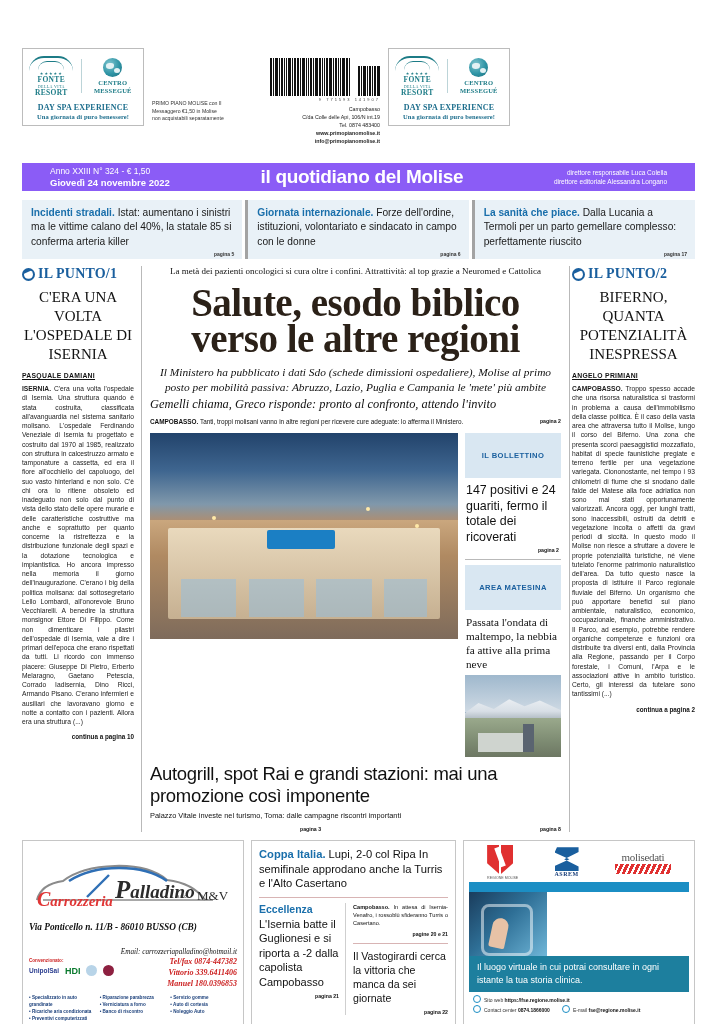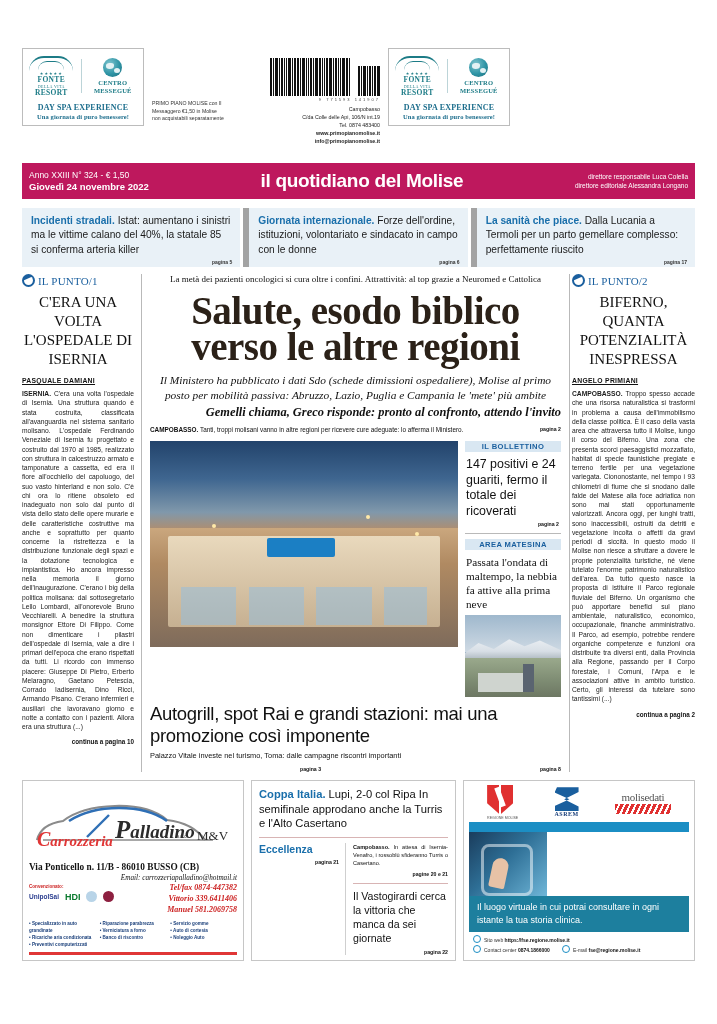--- a/index.html
+++ b/index.html
@@ -31,64 +31,64 @@
   .logo-svg{display:block;}
 
   .mh-right{width:150px;text-align:right;padding-top:6px;box-sizing:border-box;}
   .barcode{height:42px;display:flex;align-items:flex-end;justify-content:flex-end;gap:1px;margin-bottom:1px;}
   .barcode i{display:block;background:#111;height:38px;}
   .bc-num{font-size:4px;color:#444;letter-spacing:2px;margin-bottom:3px;}
   .addr{font-size:5.3px;line-height:8px;color:#222;}
   .addr .b{font-weight:bold;}
 
   
-  .blue-bar{margin:3px 22px 0 22px;background:#be185d;color:#fff;height:36px;display:flex;align-items:center;justify-content:space-between;padding:0 7px;box-sizing:border-box;}
+  .blue-bar{margin:3px 22px 0 22px;background:#8b5cf6;color:#fff;height:28px;display:flex;align-items:center;justify-content:space-between;padding:0 28px;box-sizing:border-box;}
   .bb-left{font-size:8.5px;line-height:12px;}
   .bb-left .d2{font-weight:bold;font-size:9.5px;}
   .bb-mid{font-size:19px;font-weight:bold;letter-spacing:-.3px;}
   .bb-right{font-size:6.5px;line-height:9.5px;text-align:right;}
 
   
   .teasers{margin:8px 22px 0 22px;display:flex;gap:3px;border-top:1px solid #fff;}
   .teaser{flex:1;background:#e9f1f7;padding:6px 9px 10px 9px;box-sizing:border-box;position:relative;min-height:56px;}
-  .teaser + .teaser{border-left:6px solid #a3a3a3;}
+  .teaser + .teaser{border-left:3px solid #a3a3a3;}
   .teaser .tx{font-size:10.2px;line-height:14.4px;color:#1a1a1a;}
   .teaser .tx b{color:#1a6fab;font-weight:bold;}
   .pg{position:absolute;right:8px;bottom:2px;font-size:5px;font-weight:bold;color:#333;}
 
   
   .body-grid{margin:7px 22px 0 22px;display:flex;align-items:stretch;}
   .col-l{width:120px;flex:0 0 120px;padding-right:7px;box-sizing:border-box;border-right:1px solid #b9b9b9;}
   .col-c{flex:1;padding:0 8px;box-sizing:border-box;}
   .col-r{width:126px;flex:0 0 126px;padding-left:2px;box-sizing:border-box;border-left:1px solid #b9b9b9;}
 
   .punto{display:flex;align-items:center;gap:3px;justify-content:flex-start;margin-bottom:6px;}
   .punto-ic{width:13px;height:13px;border-radius:50%;background:#1a5f9e;position:relative;flex:0 0 13px;}
   .punto-ic:after{content:"";position:absolute;left:2px;top:2px;width:9px;height:9px;border-radius:50%;background:#fff;clip-path:polygon(0 45%,100% 0,100% 100%,0 100%);}
-  .punto-t{font-family:"Liberation Serif",serif;font-size:11px;font-weight:normal;color:#1a5f9e;letter-spacing:.2px;}
+  .punto-t{font-family:"Liberation Serif",serif;font-size:14px;font-weight:bold;color:#1a5f9e;letter-spacing:.2px;}
   .punto-head{font-family:"Liberation Serif",serif;font-size:15px;line-height:19px;text-align:center;color:#111;margin:4px 0 8px 0;}
   .byline{font-size:6.8px;font-weight:bold;color:#111;text-decoration:underline;letter-spacing:.3px;margin-bottom:5px;}
   .col-text{font-size:6.7px;line-height:9.25px;text-align:justify;color:#1a1a1a;}
   .col-text b{font-weight:bold;}
   .cont{font-size:6.3px;font-weight:bold;text-align:right;margin-top:7px;}
 
   
   .kicker{font-family:"Liberation Serif",serif;font-size:9px;text-align:center;color:#111;border-bottom:0;padding-bottom:3px;}
   .main-head{font-family:"Liberation Serif",serif;font-size:39px;line-height:40px;font-weight:bold;text-align:center;color:#2b2118;letter-spacing:-.5px;margin:4px 0 6px 0;}
   .sub-it{font-family:"Liberation Serif",serif;font-style:italic;font-size:11.4px;line-height:14.5px;text-align:center;color:#111;}
-  .sub-bold{font-family:"Liberation Serif",serif;font-style:italic;font-weight:bold;font-size:12.4px;line-height:15px;text-align:right;color:#111;margin-top:3px;}
+  .sub-bold{font-family:"Liberation Serif",serif;font-style:italic;font-weight:normal;font-size:12.4px;line-height:15px;text-align:left;color:#111;margin-top:3px;}
   .lede{font-size:6.4px;line-height:9px;margin-top:5px;display:flex;justify-content:space-between;align-items:flex-end;gap:6px;}
   .lede .lt{flex:1;}
   .lede .lt b{font-weight:bold;}
   .lede .pgn{font-size:5.2px;font-weight:bold;white-space:nowrap;}
 
   .photo-row{display:flex;margin-top:7px;gap:7px;}
   .photo-main{flex:1;position:relative;overflow:hidden;}
   .mini-col{width:96px;flex:0 0 96px;}
-  .boxlabel{background:#d9e7f2;color:#1a5f9e;font-size:7.6px;font-weight:bold;text-align:center;padding:1px 0;letter-spacing:.4px;}
+  .boxlabel{background:#d9e7f2;color:#1a5f9e;font-size:7.6px;font-weight:bold;text-align:center;padding:18px 0;letter-spacing:.4px;}
   .mini-head{font-family:"Liberation Sans",sans-serif;font-size:12.4px;line-height:15.5px;color:#111;padding:5px 0 2px 1px;}
   .mini-head2{font-family:"Liberation Serif",serif;font-size:11.2px;line-height:14px;color:#111;padding:5px 0 4px 1px;}
   .mini-pg{font-size:5.2px;font-weight:bold;text-align:right;padding-right:2px;}
   .mini-sep{height:1px;background:#b9b9b9;margin:6px 0 5px 0;}
 
   .cap-head{font-family:"Liberation Sans",sans-serif;font-size:18.5px;line-height:21.5px;color:#111;margin-top:6px;letter-spacing:-.3px;}
   .cap-sub{font-size:7.4px;margin-top:5px;color:#111;}
   .cap-row{display:flex;gap:7px;align-items:flex-start;}
   .cap-left{flex:1;}
   .pg-row{display:flex;justify-content:space-between;font-size:5.2px;font-weight:bold;margin-top:6px;}
@@ -109,22 +109,22 @@
   .snow-b{position:absolute;background:#cfd4cf;}
 
   
   .bottom{margin:8px 22px 0 22px;display:flex;gap:7px;align-items:stretch;}
   .ad-left{width:222px;flex:0 0 222px;border:1px solid #c6c6c6;box-sizing:border-box;background:#fff;padding:13px 6px 0 6px;position:relative;}
   .car-wrap{height:66px;position:relative;}
   .carroz{position:absolute;left:8px;top:34px;font-family:"Liberation Serif",serif;font-style:italic;font-size:15px;color:#e03636;font-weight:bold;}
   .pallad{position:absolute;left:86px;top:22px;font-family:"Liberation Serif",serif;font-style:italic;font-size:19px;color:#2b2b2b;font-weight:bold;}
   .sdc{position:absolute;left:148px;top:40px;font-size:4.5px;color:#333;}
   .mv{position:absolute;left:168px;top:34px;font-family:"Liberation Serif",serif;font-size:13px;color:#2b2b2b;}
-  .adline1{font-family:"Liberation Serif",serif;font-weight:bold;font-size:9.3px;color:#111;border-top:0;margin-top:2px;}
-  .adline2{font-family:"Liberation Serif",serif;font-style:italic;font-size:7.2px;color:#111;text-align:right;margin-top:2px;}
+  .adline1{font-family:"Liberation Serif",serif;font-style:italic;font-weight:bold;font-size:9.3px;color:#111;border-top:0;margin-top:2px;}
+  .adline2{font-family:"Liberation Serif",serif;font-style:italic;font-size:7.2px;color:#111;text-align:right;margin-top:16px;}
   .ad-tel{text-align:right;font-family:"Liberation Serif",serif;font-style:italic;font-weight:bold;font-size:8px;color:#c22;line-height:11px;}
   .conv{font-size:4.6px;color:#c22;font-weight:bold;}
   .partners{display:flex;align-items:center;gap:6px;margin-top:2px;}
   .p-unipol{font-size:6.5px;font-weight:bold;color:#2a3d8f;}
   .p-hdi{font-size:9px;font-weight:bold;color:#0a7a2e;}
   .p-circ{width:11px;height:11px;border-radius:50%;background:#b8d4e8;}
   .p-circ2{width:11px;height:11px;border-radius:50%;background:#8d2040;}
   .ad-serv{display:flex;gap:4px;margin-top:5px;font-size:4.6px;line-height:7px;color:#1a3f7a;font-weight:bold;}
   .ad-serv div{flex:1;}
   .ad-rule{height:3px;background:#e03636;margin-top:4px;}
@@ -412,21 +412,21 @@
           <div class="partners">
             <span class="p-unipol">UnipolSai</span>
             <span class="p-hdi">HDI</span>
             <span class="p-circ"></span>
             <span class="p-circ2"></span>
           </div>
         </div>
         <div class="ad-tel">
           <div>Tel/fax 0874-447382</div>
           <div>Vittorio 339.6411406</div>
-          <div>Manuel 581.2069758</div>
+          <div>Manuel 180.0396853</div>
         </div>
       </div>
       <div class="ad-serv">
         <div>
           <div>• Specializzato in auto grandinate</div>
           <div>• Ricariche aria condizionata</div>
           <div>• Preventivi computerizzati</div>
         </div>
         <div>
           <div>• Riparazione parabrezza</div>
@@ -442,20 +442,21 @@
       <div class="ad-rule"></div>
     </div>
 
     <div class="sport">
       <div class="sport-body">
         <div class="sp-head"><b>Coppa Italia.</b><span> Lupi, 2-0 col Ripa In semifinale approdano anche la Turris e l'Alto Casertano</span></div>
         <div class="sp-rule"></div>
         <div class="sp-cols">
           <div class="sp-c1">
             <div class="sp-label">Eccellenza</div>
+            <div class="sp-t">L'Isernia batte il Guglionesi e si riporta a -2 dalla capolista Campobasso</div>
             <div class="sp-pg">pagina 21</div>
           </div>
           <div class="sp-c2">
             <div class="sp-small"><b>Campobasso.</b><span> In attesa di Isernia-Venafro, i rossoblù sfideranno Turris o Casertano.</span></div>
             <div class="sp-pg">pagine 20 e 21</div>
             <div class="sp-rule"></div>
             <div class="sp-t2">Il Vastogirardi cerca la vittoria che manca da sei giornate</div>
             <div class="sp-pg">pagina 22</div>
           </div>
         </div>

